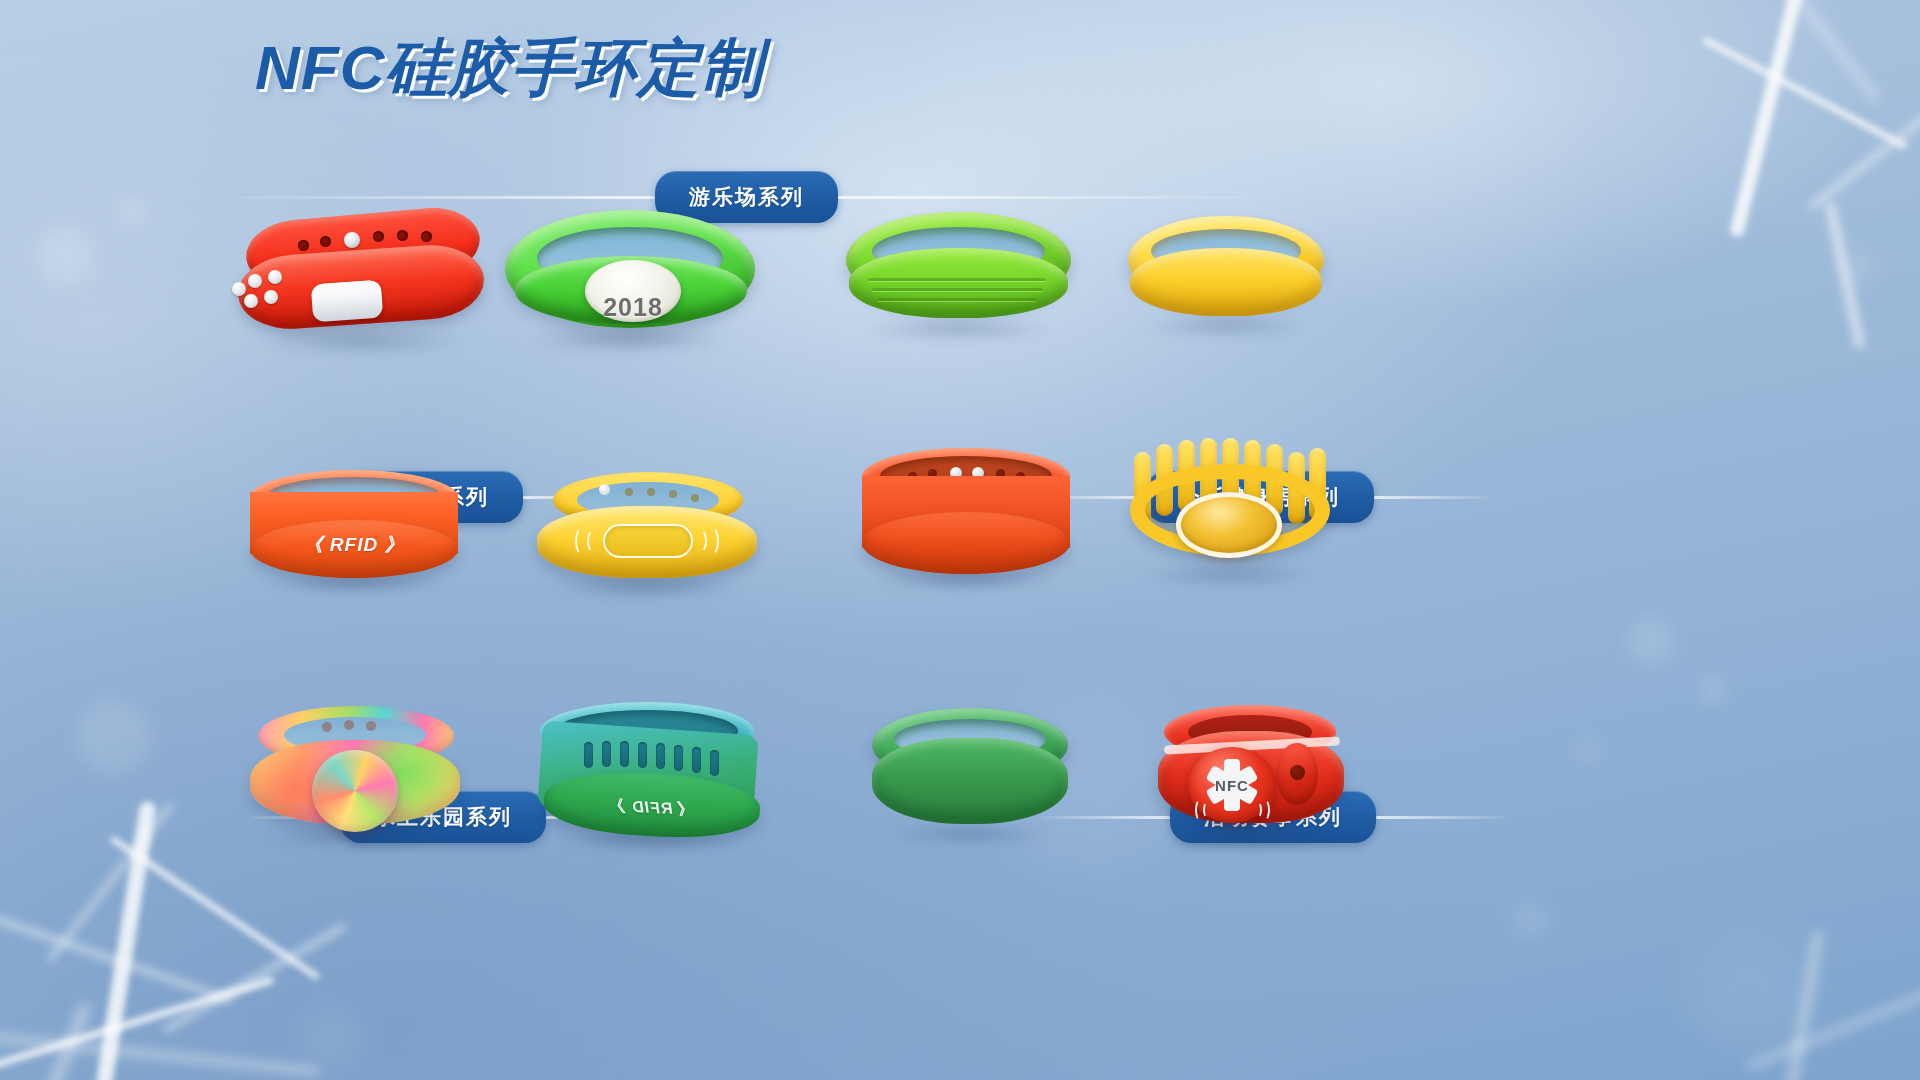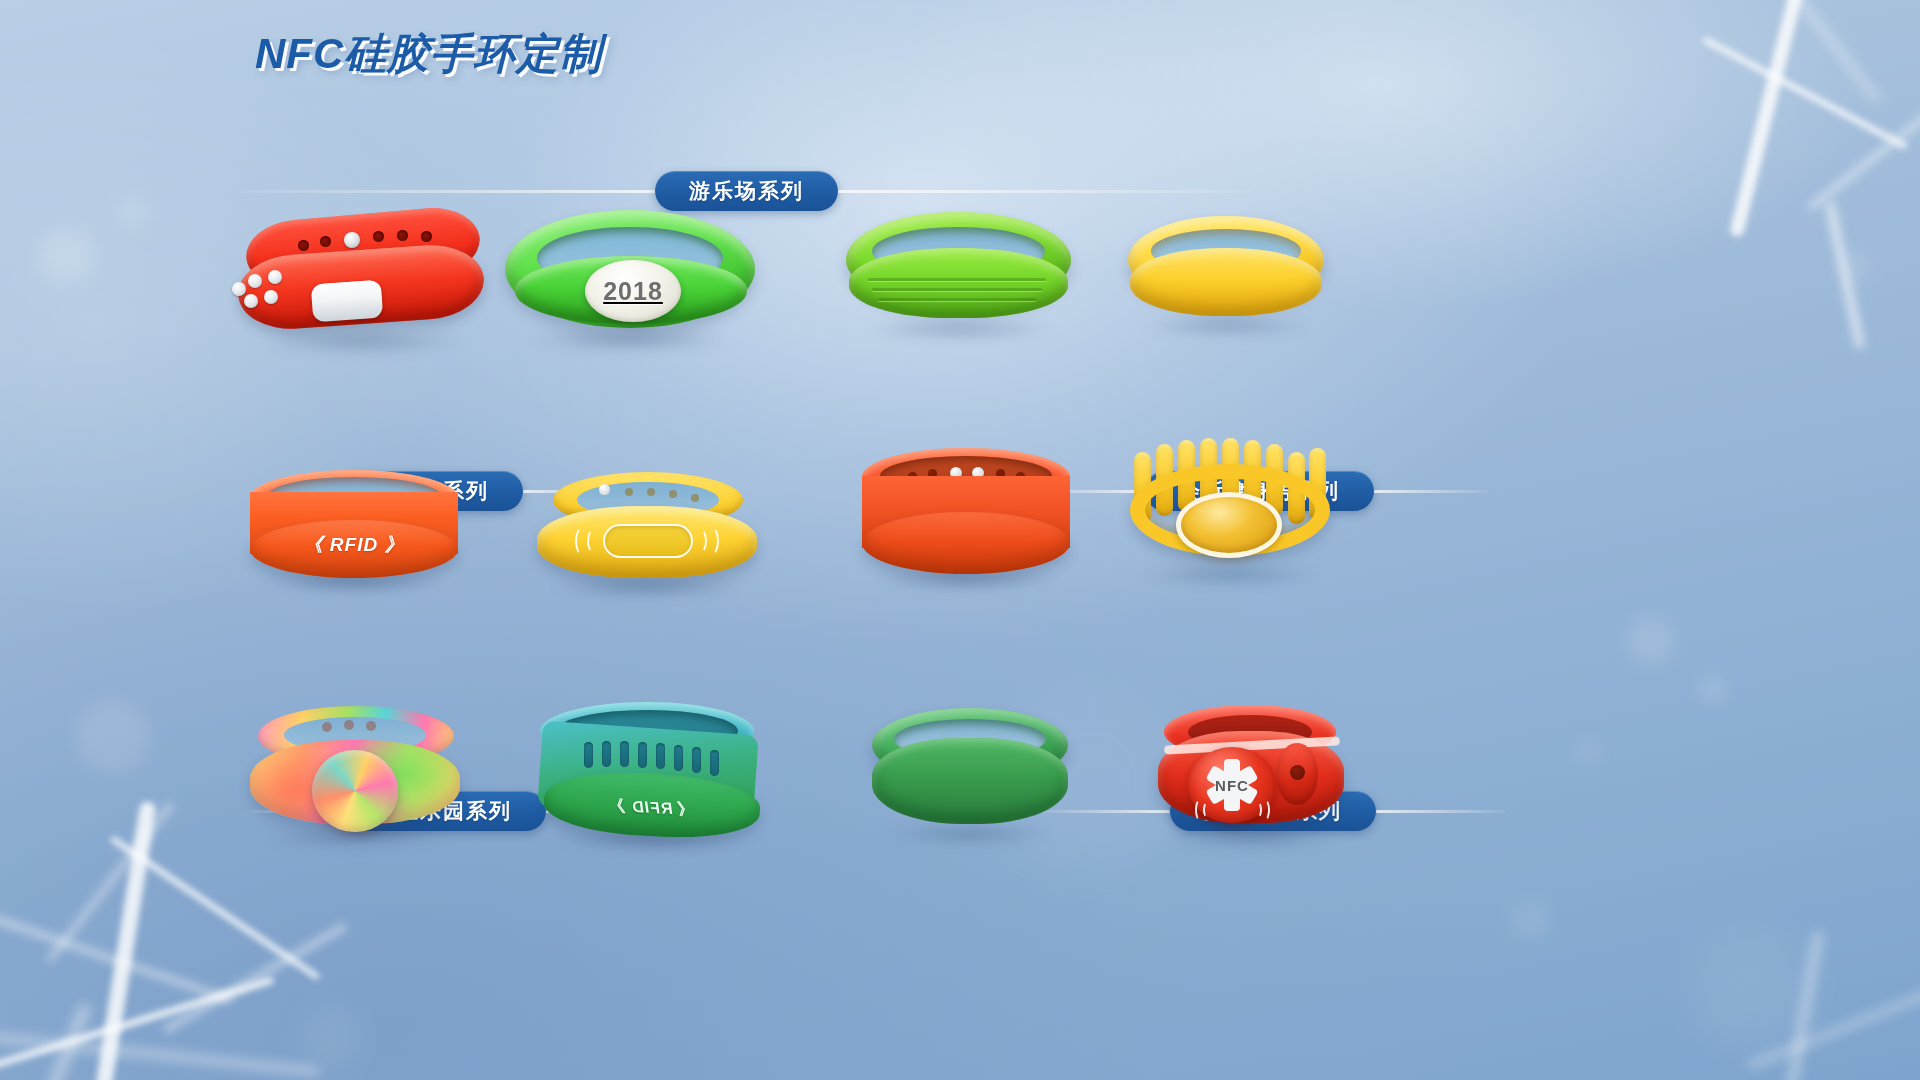--- a/index.html
+++ b/index.html
@@ -40,38 +40,38 @@
   .bk11{ width:40px;  height:40px;  left:1510px; top:900px;  opacity:.30; }
 
   
   .branch { position:absolute; background:rgba(255,255,255,0.82); filter:blur(3.2px); border-radius:40px; }
   .branch.soft { background:rgba(255,255,255,0.55); filter:blur(5px); }
   .branch.faint{ background:rgba(255,255,255,0.38); filter:blur(6px); }
 
   
   #title {
     position:absolute; left:255px; top:26px;
-    font-size:42px; font-weight:bold; font-style:italic;
+    font-size:62px; font-weight:bold; font-style:italic;
     color:#1c5ba8; letter-spacing:1px; white-space:nowrap;
     text-shadow: 3px 3px 0 rgba(255,255,255,0.92), 5px 5px 7px rgba(90,120,160,0.35);
   }
 
   
   .section-head { position:absolute; display:flex; align-items:center; }
   .rule {
     height:3px; flex:0 0 auto;
     background:linear-gradient(90deg, rgba(255,255,255,0.05), rgba(255,255,255,0.75));
     border-radius:2px;
   }
   .rule.right {
     background:linear-gradient(90deg, rgba(255,255,255,0.75), rgba(255,255,255,0.05));
   }
   .badge {
     flex:0 0 auto;
-    height:40px; padding:0 34px;
+    height:52px; padding:0 34px;
     display:flex; align-items:center; justify-content:center;
     background:linear-gradient(180deg,#2a6cb4 0%,#1f5ca4 55%,#1a5296 100%);
     border-radius:21px;
     color:#ffffff; font-size:21px; font-weight:bold; letter-spacing:2px;
     white-space:nowrap;
     box-shadow:0 3px 8px rgba(25,60,110,0.33), inset 0 1px 0 rgba(255,255,255,0.22);
     text-shadow:0 1px 2px rgba(0,0,0,0.18);
   }
 
   
@@ -141,21 +141,21 @@
     position:absolute; left:10px; top:46px; width:232px; height:68px;
     border-radius:50% 50% 48% 48%;
     background:linear-gradient(180deg,#6fe85c 0%,#4ad238 45%,#2ea520 100%);
     box-shadow:inset 0 -8px 14px rgba(20,85,12,0.5), inset 0 5px 9px rgba(215,255,200,0.6);
   }
   #p2 .disc {
     position:absolute; left:80px; top:50px; width:96px; height:62px;
     border-radius:50%;
     background:radial-gradient(ellipse at 42% 30%, #ffffff 0%, #f4f3ea 45%, #d9d8cc 100%);
     box-shadow:0 3px 7px rgba(20,60,20,0.38), inset 0 -2px 4px rgba(150,150,130,0.35);
-    display:flex; align-items:center; justify-content:center;text-decoration:underline;
+    display:flex; align-items:flex-end; justify-content:center;
   }
   #p2 .disc span {
     font-size:25px; font-weight:bold; color:#6e6e6e; letter-spacing:1px;
     text-shadow:0 1px 0 rgba(255,255,255,0.8);
   }
 
   
   #p3 { left:846px; top:212px; width:225px; height:118px; }
   #p3 .o {
     position:absolute; left:0; top:0; width:225px; height:96px;

